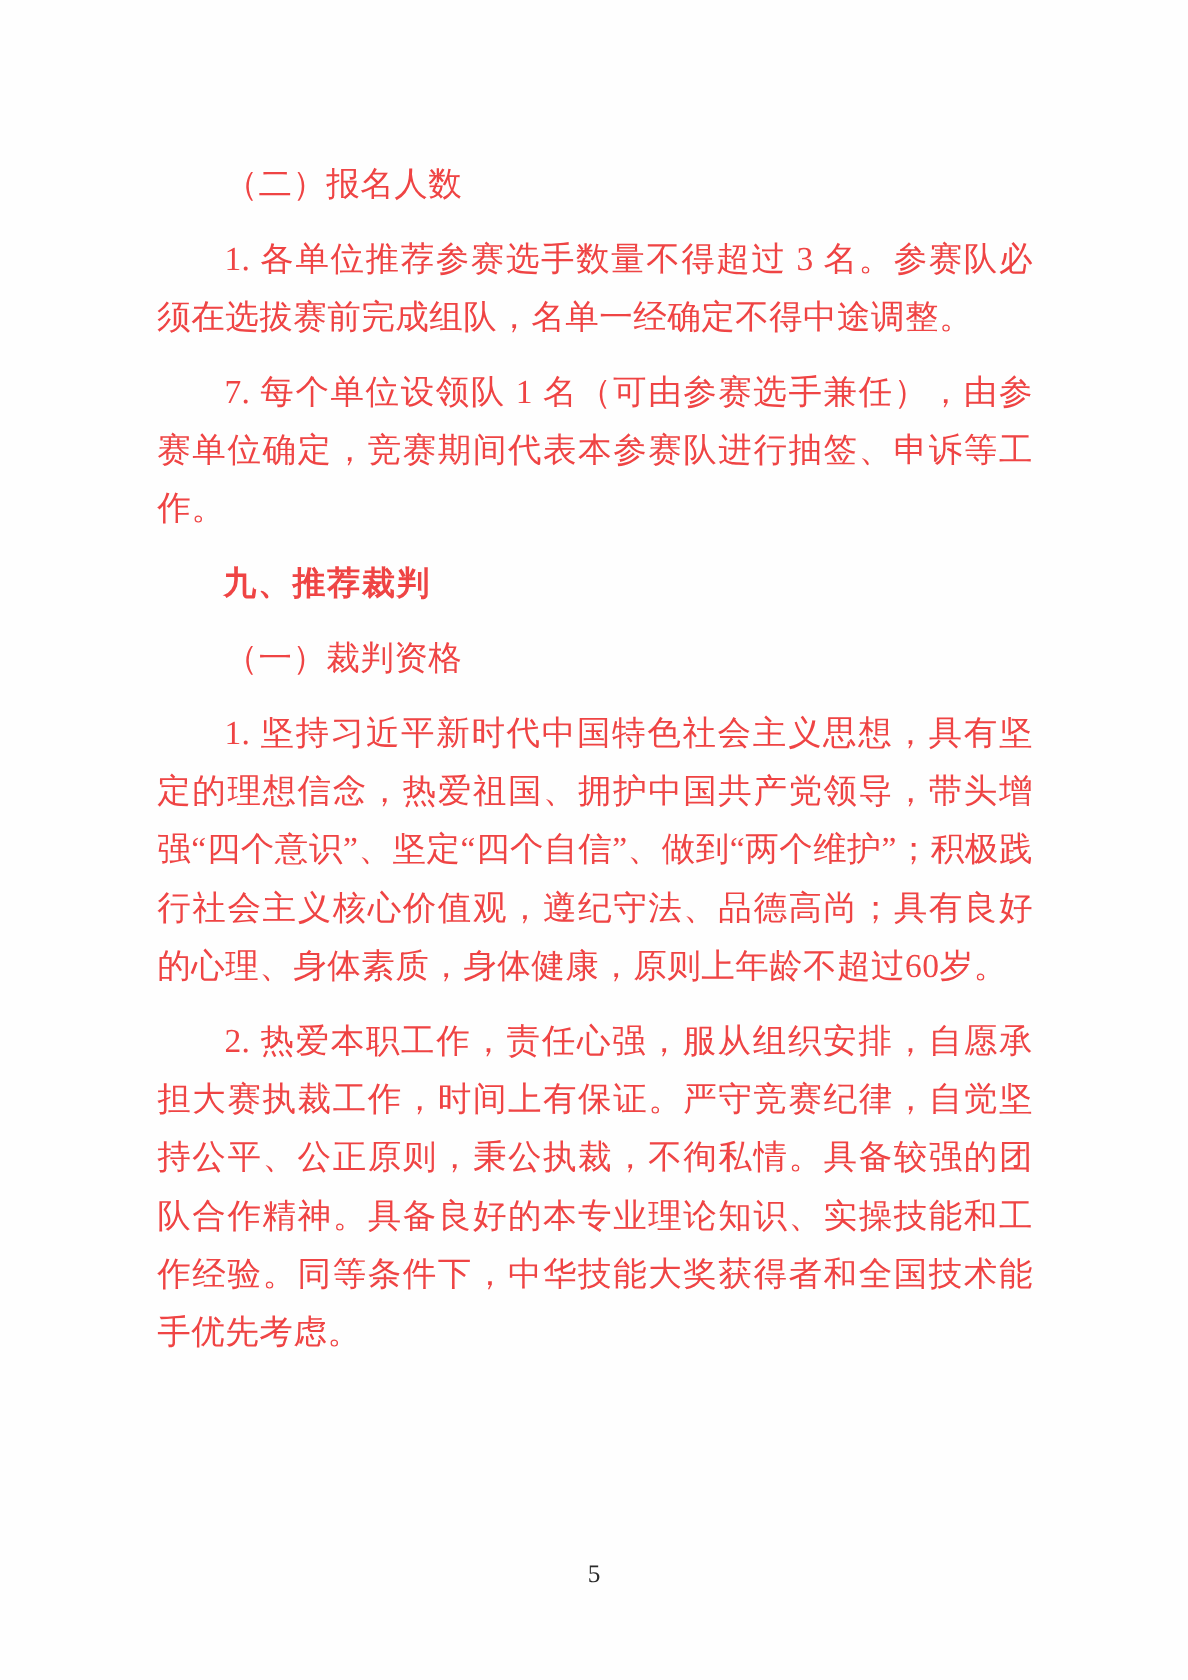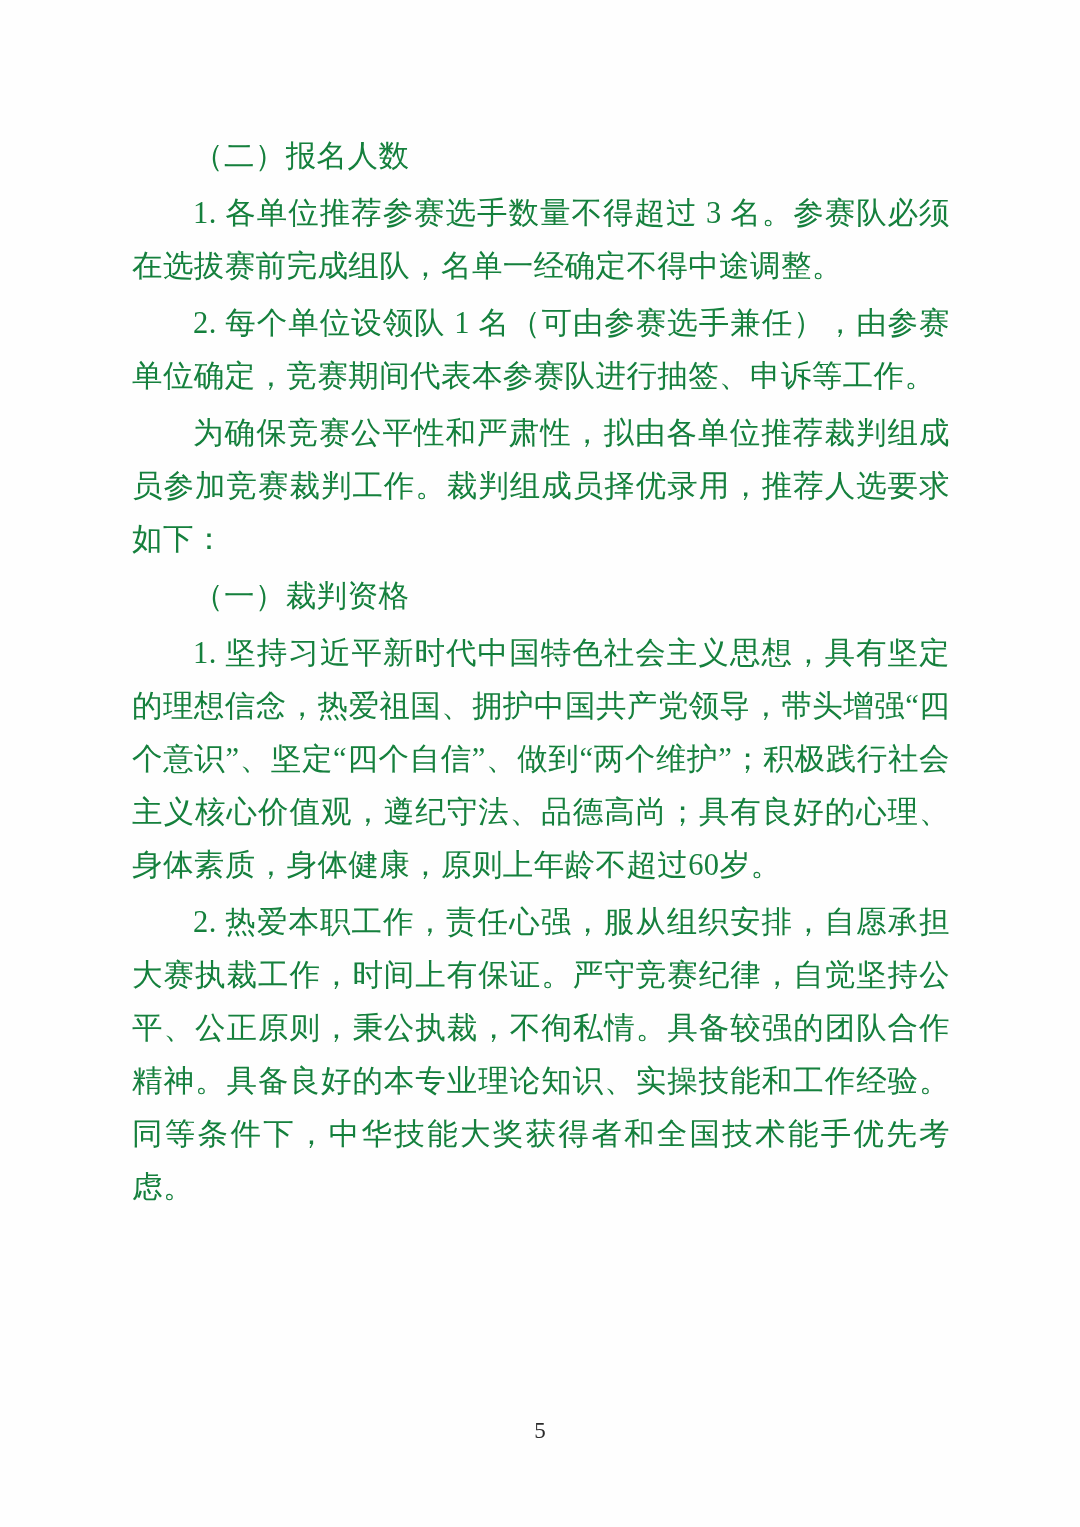--- a/index.html
+++ b/index.html
@@ -28,29 +28,29 @@
   
   .text-column {
     position: absolute;
     left: 128px;
     top: 126px;
     width: 826px;
   }
 
   
   .para {
-    margin: 4px;
+    margin: 15px;
     font-size: 30.5px;
     line-height: 53px;
     text-align: justify;
     text-justify: inter-ideograph;
     text-indent: 2em;
     letter-spacing: 0.4px;
     word-break: break-all;
-    color: #15803d;
+    color: #ef4444;
   }
 
   
   .para.short {
     text-align: left;
     white-space: nowrap;
   }
 
   
   .para.section-heading {
@@ -83,26 +83,26 @@
 <body>
 
 <div class="page">
 
   <div class="text-column">
 
     <p class="para short">（二）报名人数</p>
 
     <p class="para numbered">1. 各单位推荐参赛选手数量不得超过 3 名。参赛队必须在选拔赛前完成组队，名单一经确定不得中途调整。</p>
 
-    <p class="para numbered">2. 每个单位设领队 1 名（可由参赛选手兼任），由参赛单位确定，竞赛期间代表本参赛队进行抽签、申诉等工作。</p>
+    <p class="para numbered">7. 每个单位设领队 1 名（可由参赛选手兼任），由参赛单位确定，竞赛期间代表本参赛队进行抽签、申诉等工作。</p>
 
 
 
+    <p class="para section-heading">九、推荐裁判</p>
 
-    <p class="para">为确保竞赛公平性和严肃性，拟由各单位推荐裁判组成员参加竞赛裁判工作。裁判组成员择优录用，推荐人选要求如下：</p>
 
     <p class="para short">（一）裁判资格</p>
 
     <p class="para numbered">1. 坚持习近平新时代中国特色社会主义思想，具有坚定的理想信念，热爱祖国、拥护中国共产党领导，带头增强“四个意识”、坚定“四个自信”、做到“两个维护”；积极践行社会主义核心价值观，遵纪守法、品德高尚；具有良好的心理、身体素质，身体健康，原则上年龄不超过60岁。</p>
 
     <p class="para numbered">2. 热爱本职工作，责任心强，服从组织安排，自愿承担大赛执裁工作，时间上有保证。严守竞赛纪律，自觉坚持公平、公正原则，秉公执裁，不徇私情。具备较强的团队合作精神。具备良好的本专业理论知识、实操技能和工作经验。同等条件下，中华技能大奖获得者和全国技术能手优先考虑。</p>
 
   </div>
 
   <div class="page-number">5</div>

